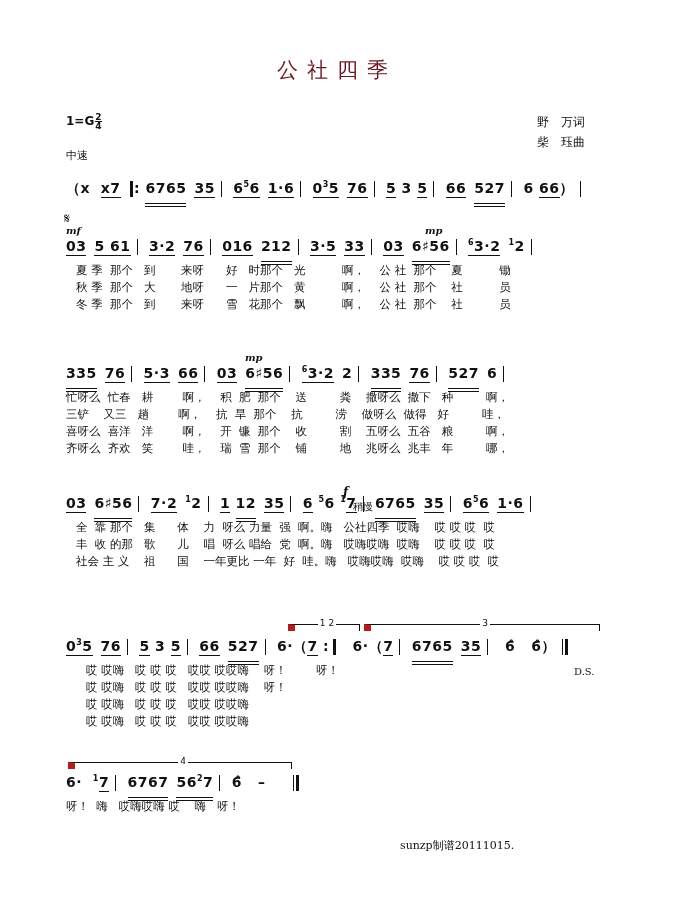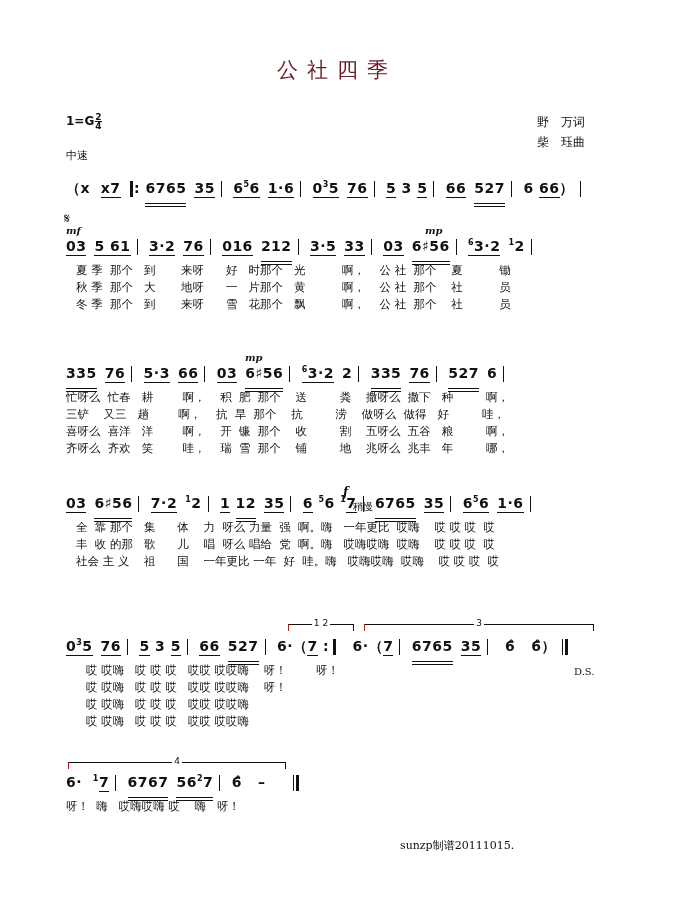--- a/index.html
+++ b/index.html
@@ -21,21 +21,21 @@
   .rep { display: inline-block; width: 3px; height: 16px; background: #111; vertical-align: middle; margin: 0 1px 0 4px; }
   .dbl { display: inline-block; width: 6px; height: 16px; border-left: 1px solid #111; border-right: 3px solid #111; vertical-align: middle; margin-left: 6px; box-sizing: border-box; }
   .u1 { border-bottom: 1.5px solid #111; padding-bottom: 1px; }
   .u2 { border-bottom: 4px double #111; padding-bottom: 7px; }
   .g { margin-right: 8px; display: inline-block; }
   .lyr { position: absolute; font-size: 11.5px; line-height: 17px; }
   .lyr div { white-space: pre; }
   .dyn { position: absolute; font-size: 10px; font-style: italic; font-weight: bold; font-family: "DejaVu Serif", serif; }
   .volta { position: absolute; border-top: 1px solid #111; height: 6px; font-size: 9px; text-align: center; }
   .volta span { position: relative; top: -7px; background: #fff; padding: 0 2px; }
-  .volta.l { border-left: 1px solid #b91c1c; }
+  .volta.l { border-left: 7px solid #b91c1c; }
   .volta.r { border-right: 1px solid #111; }
   .small-text { position: absolute; font-size: 10px; }
   .sign { font-family: "DejaVu Serif", serif; }
 </style>
 </head>
 <body>
 
 <div class="abs title">公社四季</div>
 
 <div class="abs key">
@@ -100,21 +100,21 @@
 <div class="sys" style="top:495px;">
   <div class="notes">
     <span class="m"><span class="u1 g">03</span><span class="u2">6♯56</span></span><span class="bl"></span>
     <span class="m"><span class="u1 g">7·2</span><sup style="font-size:8px">1</sup>2</span><span class="bl"></span>
     <span class="m"><span class="u1">1</span>&nbsp;<span class="u2 g">12</span><span class="u1">35</span></span><span class="bl"></span>
     <span class="m"><span class="u1">6</span>&nbsp;<sup style="font-size:8px">5</sup>6&nbsp;<sup style="font-size:8px">1</sup><span class="u1">7</span></span><span class="bl"></span>
     <span class="m"><span class="u2 g">6765</span><span class="u1">35</span></span><span class="bl"></span>
     <span class="m"><span class="u1 g">6<sup style="font-size:8px">5</sup>6</span><span class="u1">1·6</span></span><span class="bl"></span>
   </div>
   <div class="lyr" style="top:24px; left:10px;">
-    <div>全  靠 那个   集      体    力  呀么 力量  强  啊。嗨   一年更比  哎嗨    哎 哎 哎  哎</div>
+    <div>全  靠 那个   集      体    力  呀么 力量  强  啊。嗨   公社四季  哎嗨    哎 哎 哎  哎</div>
     <div>丰  收 的那   歌      儿    唱  呀么 唱给  党  啊。嗨   哎嗨哎嗨  哎嗨    哎 哎 哎  哎</div>
     <div>社会 主 义    祖      国    一年更比 一年  好  哇。嗨   哎嗨哎嗨  哎嗨    哎 哎 哎  哎</div>
   </div>
 </div>
 
 <div class="volta l r" style="left:288px; top:624px; width:64px;"><span>1 2</span></div>
 <div class="volta l r" style="left:364px; top:624px; width:228px;"><span>3</span></div>
 <div class="sys" style="top:638px;">
   <div class="notes">
     <span class="m"><span class="u1 g">0<sup style="font-size:8px">3</sup>5</span><span class="u1">76</span></span><span class="bl"></span>

